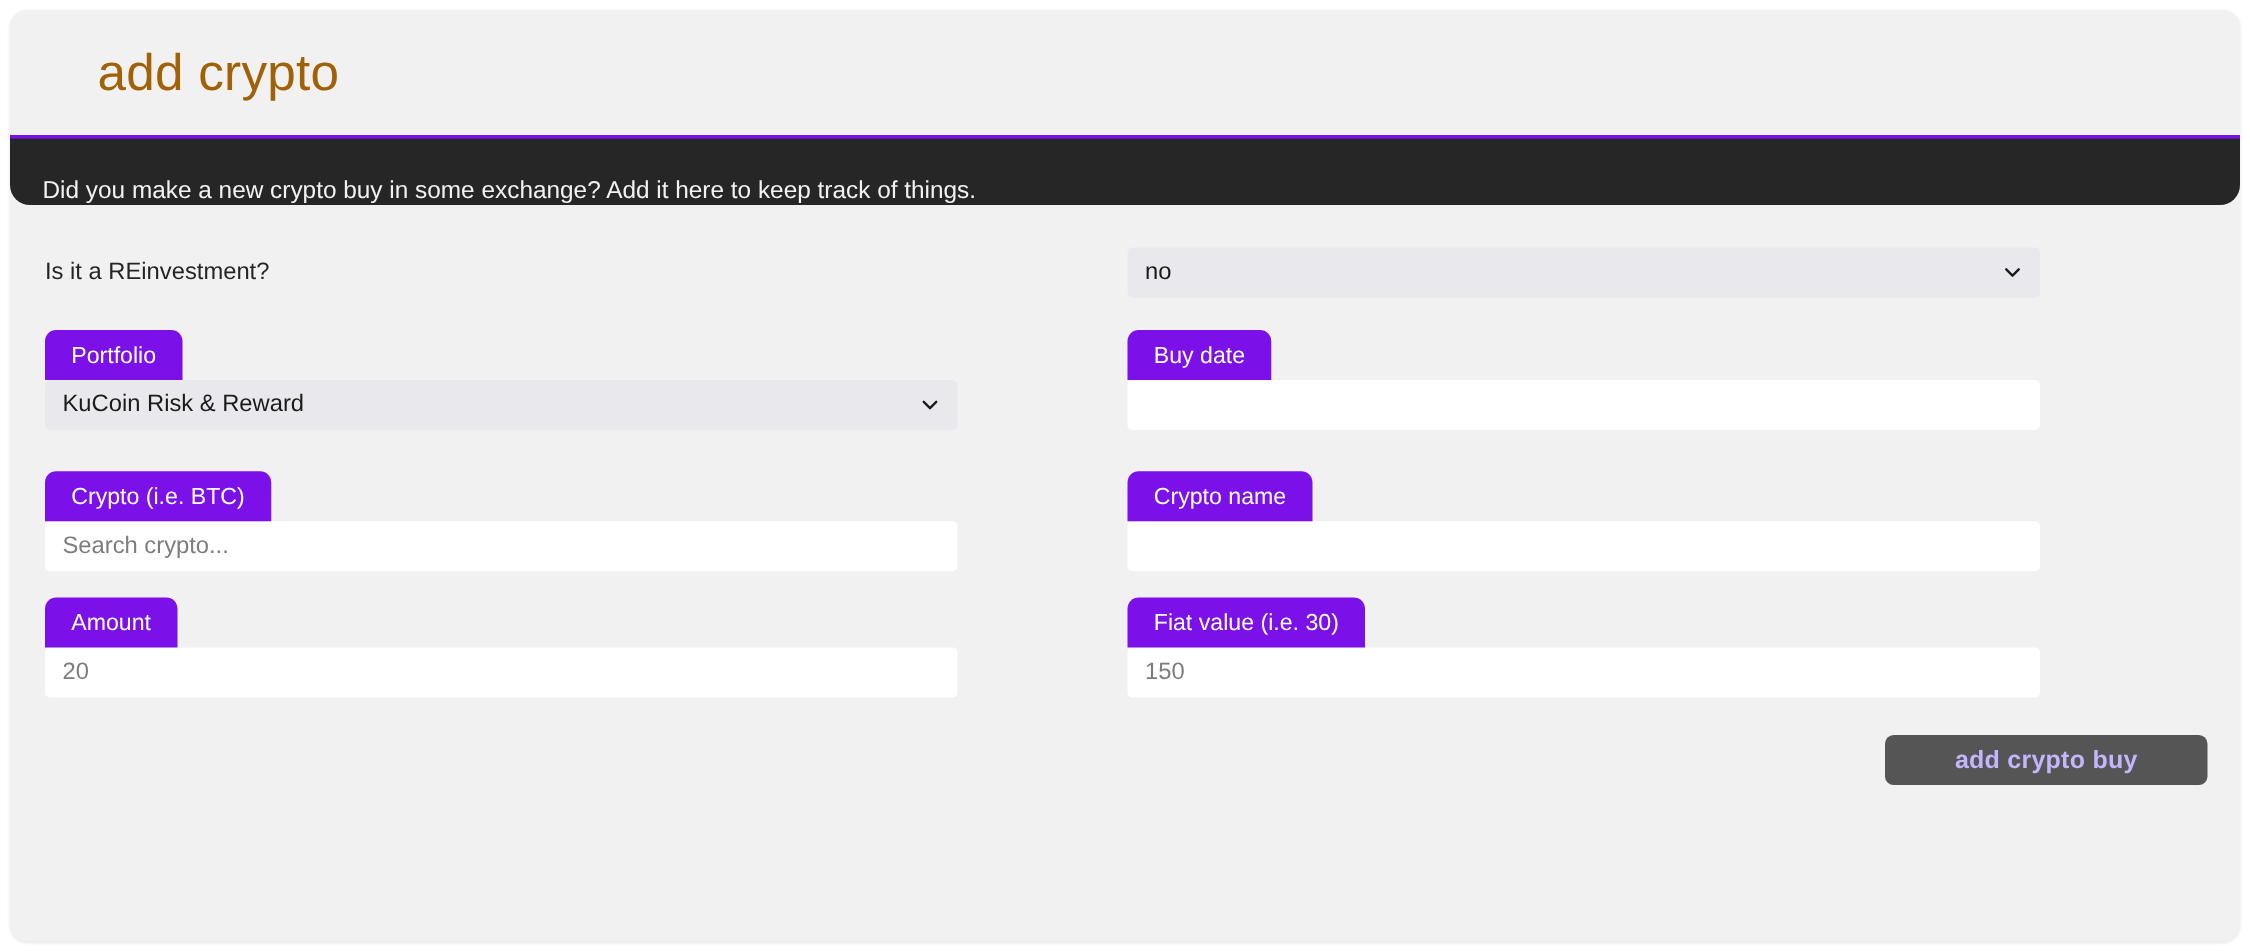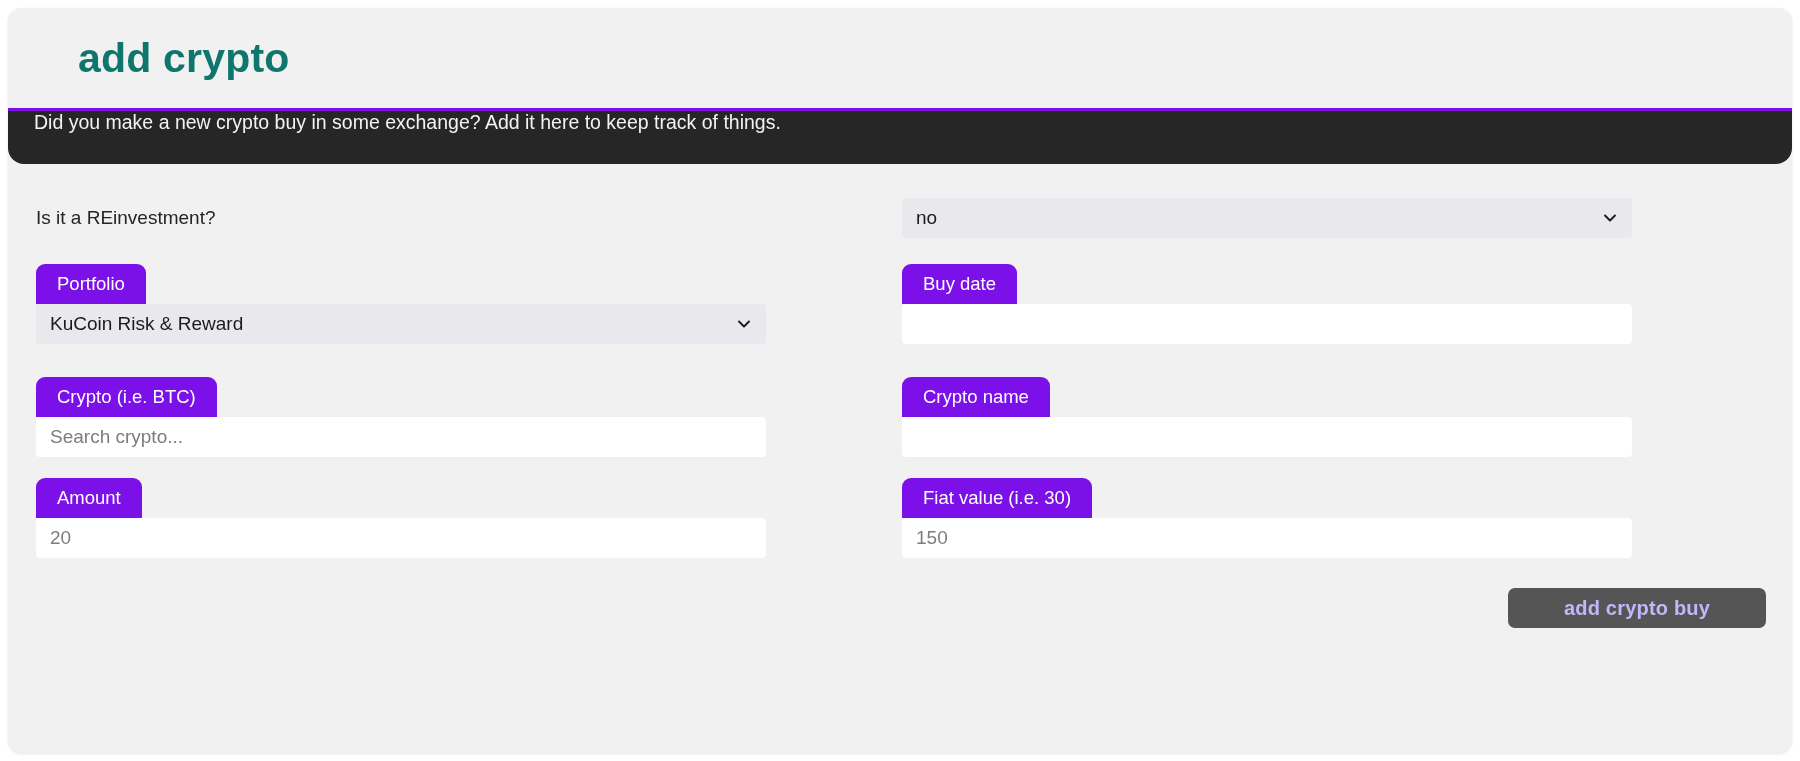--- a/index.html
+++ b/index.html
@@ -40,39 +40,39 @@
     width: 1784px;
     height: 100px;
     background: #f1f1f1;
     display: flex;
     align-items: center;
   }
 
   .page-title {
     margin-left: 70px;
     font-size: 41px;
-    font-weight: 700;
-    color: #0f766e;
+    font-weight: 400;
+    color: #a16207;
     letter-spacing: 0.2px;
     white-space: nowrap;
   }
 
   
   .subtitle-bar {
     position: absolute;
     left: 0;
     top: 100px;
     width: 1784px;
     height: 56px;
     background: #262626;
     border-top: 3px solid #7b10e8;
     border-bottom-left-radius: 16px;
     border-bottom-right-radius: 16px;
     display: flex;
-    align-items: flex-start;
+    align-items: flex-end;
     box-sizing: border-box;
   }
 
   .subtitle-text {
     margin-left: 26px;
     color: #f2f2f2;
     font-size: 19.5px;
     font-weight: 400;
     white-space: nowrap;
   }

